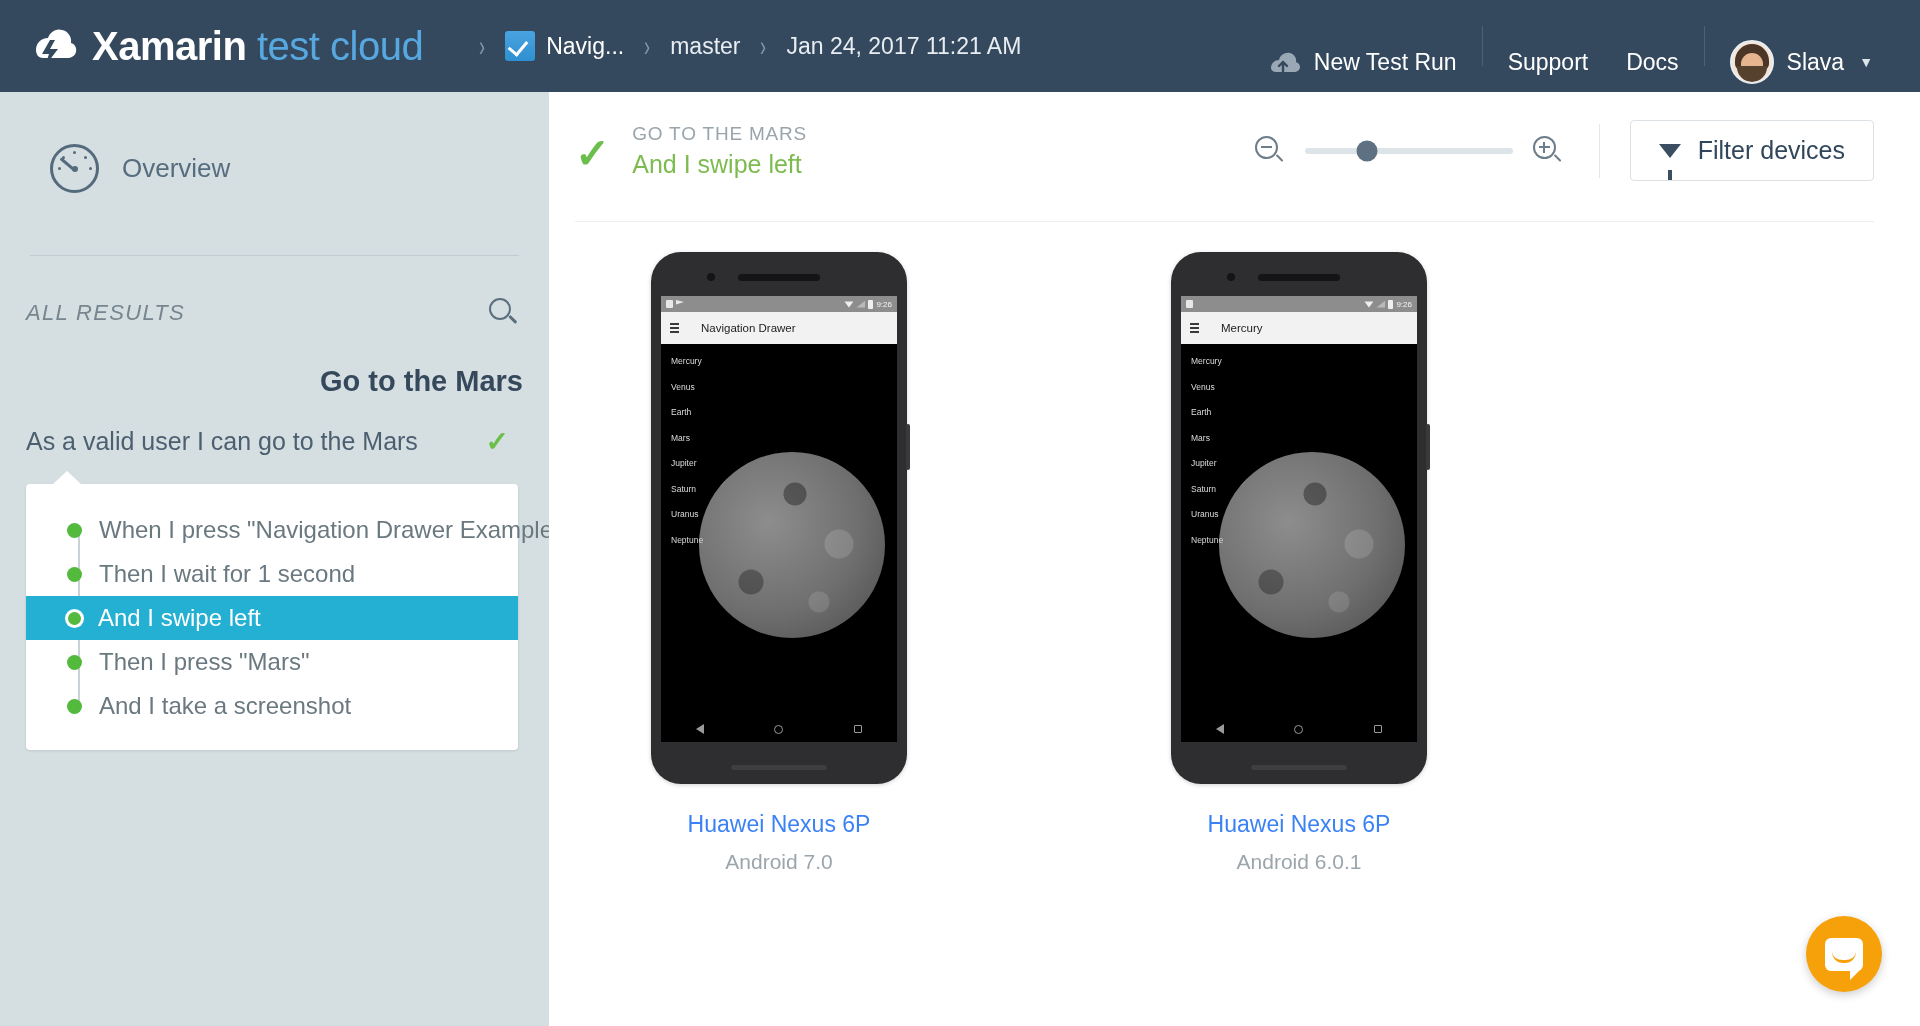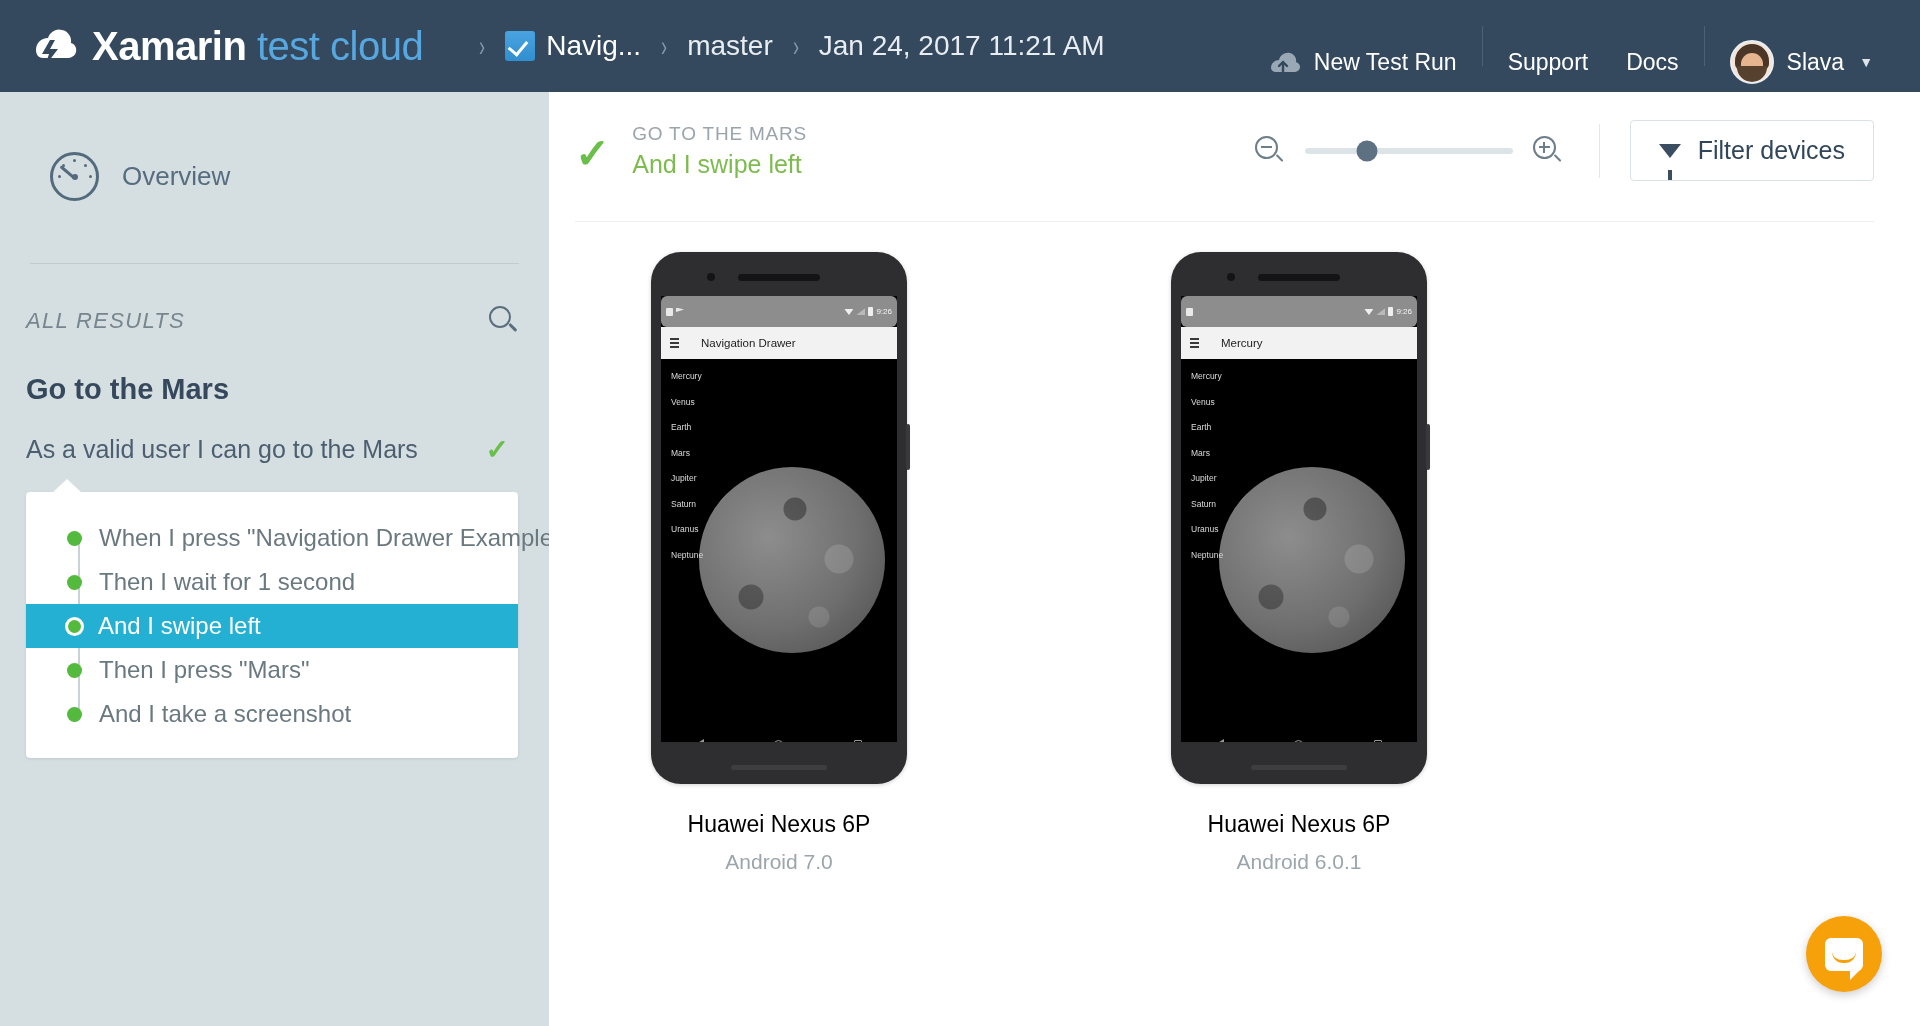--- a/index.html
+++ b/index.html
@@ -25,21 +25,21 @@
   .brand-text { font-size: 40px; font-weight: bold; color: #ffffff; letter-spacing: -0.5px; white-space: nowrap; }
   .brand-text .sub { color: #57a8e0; font-weight: normal; }
 
   .crumbs { display: flex; align-items: center; margin-left: 28px; flex-shrink: 0; }
   .crumb-sep {
     color: #8596a8; font-size: 30px; font-weight: 300;
     margin: 0 18px; transform: scaleX(0.6); display: inline-block;
   }
   .crumb {
     display: flex; align-items: center; gap: 11px;
-    color: #ffffff; font-size: 28px; white-space: nowrap;
+    color: #ffffff; font-size: 23px; white-space: nowrap;
   }
   .crumb.muted { color: #e8edf2; }
   .crumb-icon {
     width: 30px; height: 30px; border-radius: 3px;
     background: linear-gradient(#4aa3df, #2f8fd0);
     position: relative; flex-shrink: 0;
   }
   .crumb-icon::before {
     content: ""; position: absolute; left: 7px; top: 6px;
     width: 9px; height: 15px; border: 3px solid #fff;
@@ -79,21 +79,21 @@
     width: 30px; height: 16px; border-radius: 0 0 15px 15px; background: #56402e;
   }
   .caret { font-size: 14px; color: #dde4ea; margin-left: 2px; }
 
   
   .body-wrap { display: flex; height: 934px; }
 
   
   .sidebar {
     width: 549px; background: #d5dee1; flex-shrink: 0;
-    padding: 16px 26px; position: relative;
+    padding: 8px 26px; position: relative; text-align: right;
   }
   .overview-row {
     display: flex; align-items: center; gap: 23px;
     padding: 44px 0 0 24px;
   }
   .gauge {
     width: 49px; height: 49px; border-radius: 50%;
     border: 3px solid #546b7d; position: relative; flex-shrink: 0;
   }
   .gauge .needle {
@@ -259,22 +259,22 @@
   .phone .btn-side {
     position: absolute; right: -3px; top: 172px;
     width: 4px; height: 46px; border-radius: 2px; background: #39393c;
   }
 
   .screen {
     width: 236px; height: 446px; background: #000000;
     overflow: hidden; position: relative;
   }
   .statusbar {
-    height: 31px; background: #8d8d8d; display: flex; align-items: center;
-    padding: 0 5px; font-size: 8px; color: #f0f0f0; justify-content: space-between; border-radius: 6px;
+    height: 16px; background: #8d8d8d; display: flex; align-items: center;
+    padding: 0 5px; font-size: 8px; color: #f0f0f0; justify-content: space-between;
   }
   .sb-left { display: flex; align-items: center; gap: 3px; }
   .sb-right { display: flex; align-items: center; gap: 3px; }
   .sb-sq { width: 7px; height: 8px; background: #e8e8e8; border-radius: 1px; }
   .sb-flag { width: 8px; height: 8px; background: #e8e8e8; clip-path: polygon(0 0,100% 25%,0 55%,0 100%); }
   .sb-wifi { width: 9px; height: 7px; background: #efefef; clip-path: polygon(50% 100%, 0 15%, 100% 15%); }
   .sb-sig { width: 9px; height: 7px; background: #b9b9b9; clip-path: polygon(100% 0,100% 100%,0 100%); }
   .sb-bat { width: 5px; height: 9px; background: #efefef; border-radius: 1px; }
   .sb-time { font-size: 8px; color: #f5f5f5; }
 
@@ -302,21 +302,21 @@
   }
   .navbar-android {
     position: absolute; bottom: 0; left: 0; right: 0; height: 26px;
     display: flex; align-items: center; justify-content: space-around;
     background: #000;
   }
   .nav-back { width: 0; height: 0; border-top: 5px solid transparent; border-bottom: 5px solid transparent; border-right: 8px solid #9a9a9a; }
   .nav-home { width: 9px; height: 9px; border: 1.6px solid #9a9a9a; border-radius: 50%; }
   .nav-rec { width: 8px; height: 8px; border: 1.6px solid #9a9a9a; border-radius: 1px; }
 
-  .device-name { font-size: 23px; color: #000000; margin-top: 27px; }
+  .device-name { font-size: 23px; color: #3b82f6; margin-top: 27px; }
   .device-os { font-size: 21px; color: #9ba5ac; margin-top: 12px; }
 
   
   .intercom {
     position: absolute; right: 38px; bottom: 34px;
     width: 76px; height: 76px; border-radius: 50%;
     background: #f7a10a; display: flex; align-items: center; justify-content: center;
     box-shadow: 0 3px 10px rgba(0,0,0,0.20); cursor: pointer;
   }
   .intercom .bubble {

